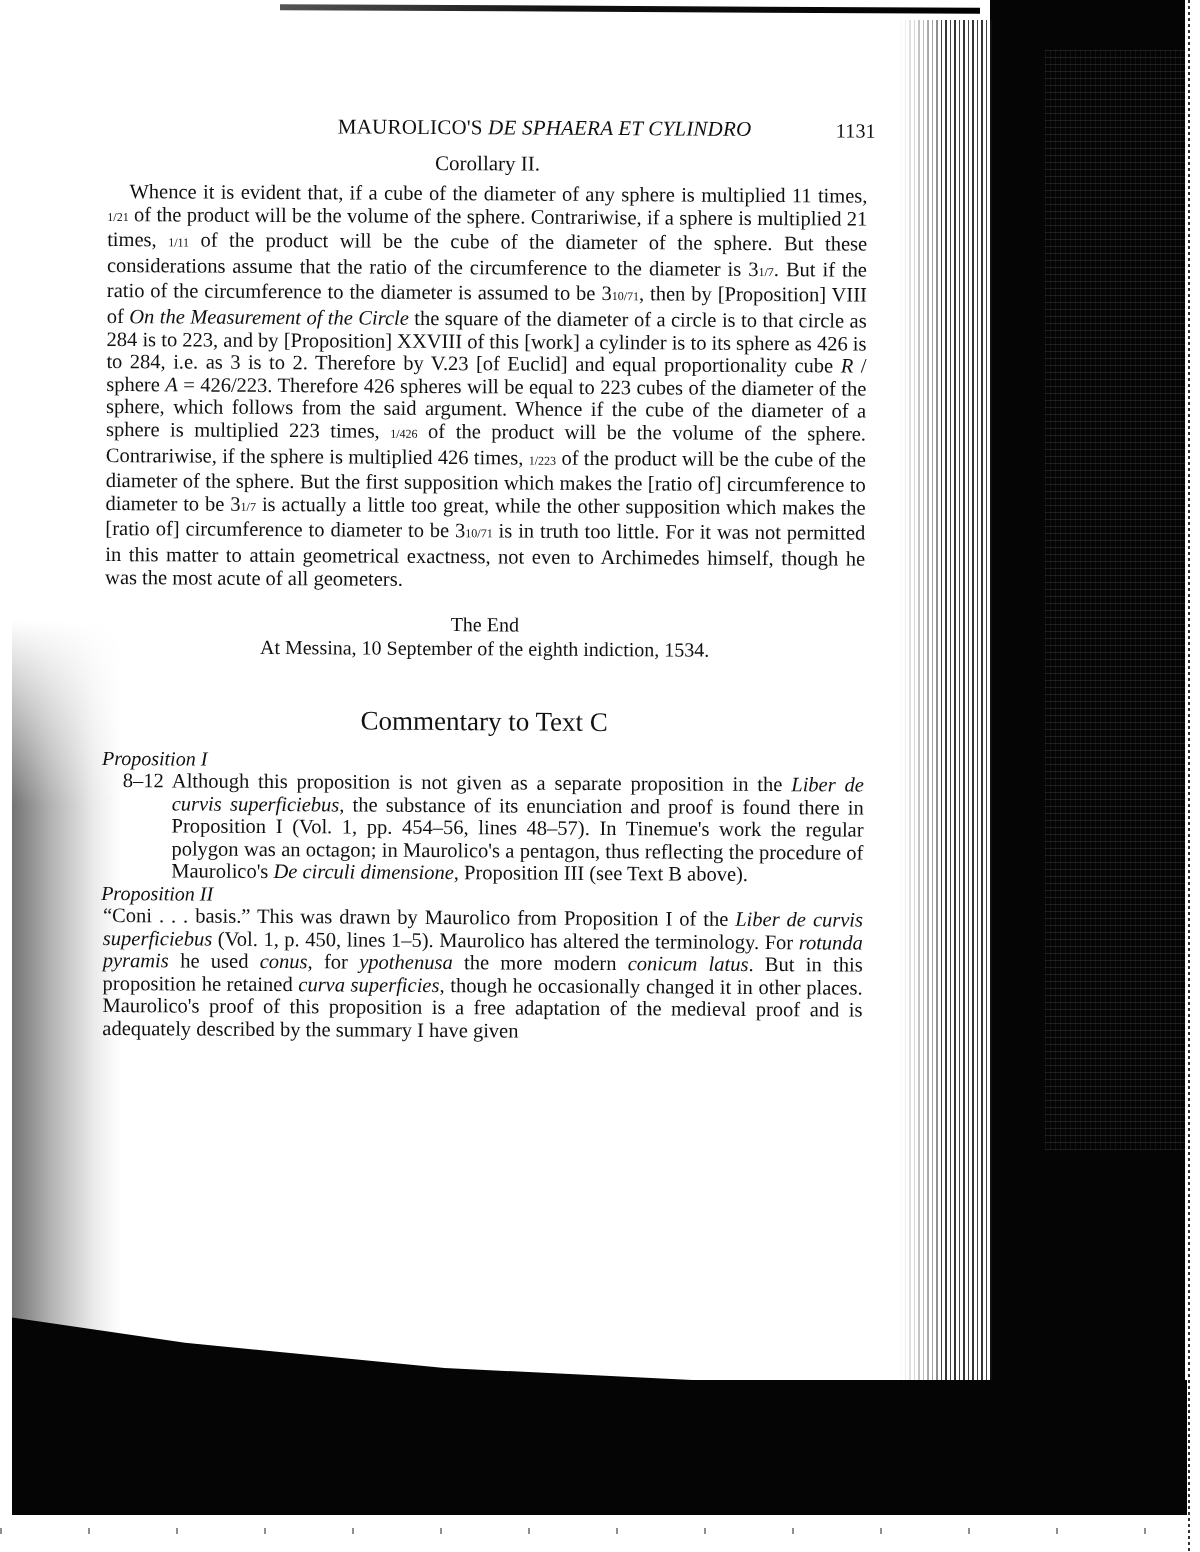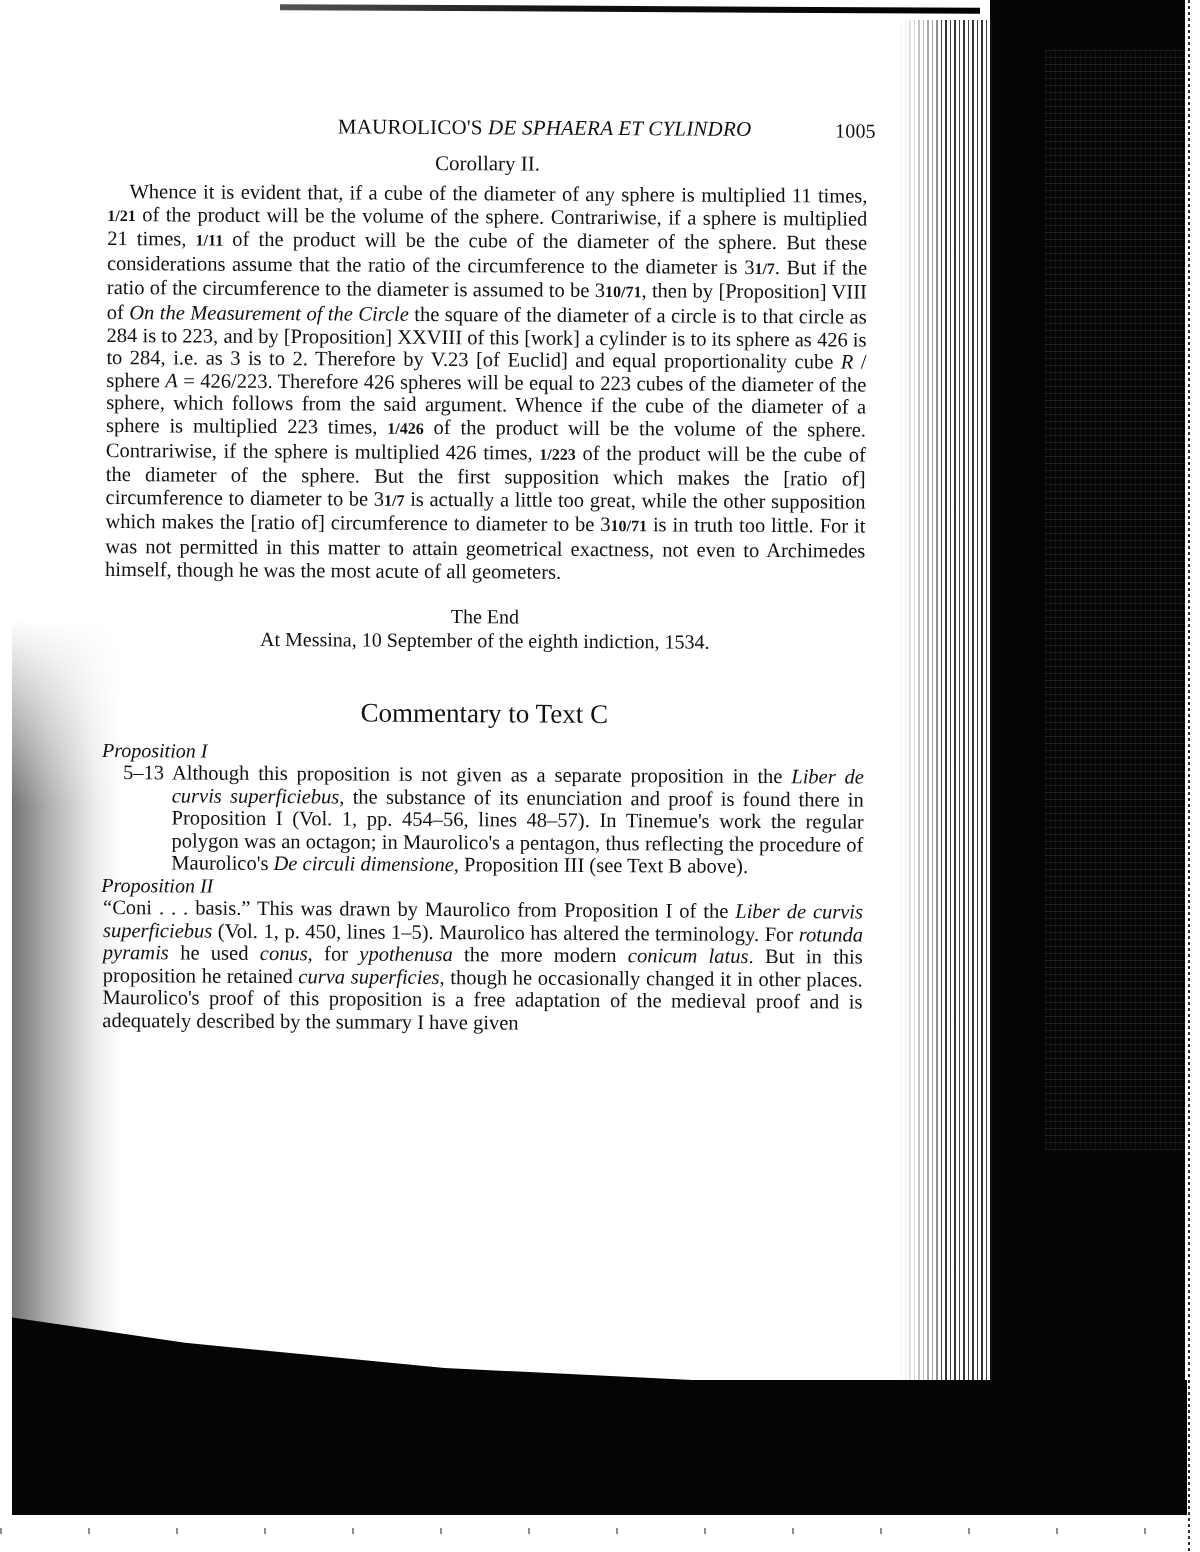--- a/index.html
+++ b/index.html
@@ -153,21 +153,21 @@
       text-align: right;
       padding-right: 8px;
       flex: none;
       box-sizing: border-box;
     }
     .note .body {
       flex: 1;
       text-align: justify;
     }
     i { font-style: italic; }
-    .frac { font-size: 16px; font-weight: bold; }
+    .frac { font-size: 12px; }
 
     .dots {
       position: absolute;
       left: 0; top: 1528px;
       width: 1200px; height: 6px;
       background: repeating-linear-gradient(90deg, #444 0px, #444 2px, transparent 2px, transparent 88px);
       opacity: 0.6;
     }
   </style>
 </head>
@@ -181,38 +181,38 @@
 <div class="page-edges-fade"></div>
 <div class="gutter-left"></div>
 <div class="page-curve"></div>
 <div class="dark-bottom"></div>
 <div class="right-line"></div>
 <div class="dots"></div>
 
 <div class="page">
   <div class="running-head">
     <span class="title"><span>MAUROLICO'S </span><i>DE SPHAERA ET CYLINDRO</i></span>
-    <span class="folio">1005</span>
+    <span class="folio">1131</span>
   </div>
 
   <div class="heading-center">Corollary II.</div>
 
   <p class="para"><span class="indent"></span><span id="corollary-text"><span>Whence it is evident that, if a cube of the diameter of any sphere is multiplied 11 times, </span><span class="frac">1/21</span><span> of the product will be the volume of the sphere. Contrariwise, if a sphere is multiplied 21 times, </span><span class="frac">1/11</span><span> of the product will be the cube of the diameter of the sphere. But these considerations assume that the ratio of the circumference to the diameter is 3</span><span class="frac">1/7</span><span>. But if the ratio of the circumference to the diameter is assumed to be 3</span><span class="frac">10/71</span><span>, then by [Proposition] VIII of </span><i>On the Measurement of the Circle</i><span> the square of the diameter of a circle is to that circle as 284 is to 223, and by [Proposition] XXVIII of this [work] a cylinder is to its sphere as 426 is to 284, i.e. as 3 is to 2. Therefore by V.23 [of Euclid] and equal proportionality cube </span><i>R</i><span> / sphere </span><i>A</i><span> = 426/223. Therefore 426 spheres will be equal to 223 cubes of the diameter of the sphere, which follows from the said argument. Whence if the cube of the diameter of a sphere is multiplied 223 times, </span><span class="frac">1/426</span><span> of the product will be the volume of the sphere. Contrariwise, if the sphere is multiplied 426 times, </span><span class="frac">1/223</span><span> of the product will be the cube of the diameter of the sphere. But the first supposition which makes the [ratio of] circumference to diameter to be 3</span><span class="frac">1/7</span><span> is actually a little too great, while the other supposition which makes the [ratio of] circumference to diameter to be 3</span><span class="frac">10/71</span><span> is in truth too little. For it was not permitted in this matter to attain geometrical exactness, not even to Archimedes himself, though he was the most acute of all geometers.</span></span></p>
 
   <div class="end-block">
     <div>The End</div>
     <div>At Messina, 10 September of the eighth indiction, 1534.</div>
   </div>
 
   <div class="commentary-title">Commentary to Text C</div>
 
   <div>
     <div class="prop-label">Proposition I</div>
     <div class="note">
-      <div class="lines">5–13</div>
+      <div class="lines">8–12</div>
       <div class="body" id="note-0"><span>Although this proposition is not given as a separate proposition in the </span><i>Liber de curvis superficiebus</i><span>, the substance of its enunciation and proof is found there in Proposition I (Vol. 1, pp. 454–56, lines 48–57). In Tinemue's work the regular polygon was an octagon; in Maurolico's a pentagon, thus reflecting the procedure of Maurolico's </span><i>De circuli dimensione</i><span>, Proposition III (see Text B above).</span></div>
     </div>
   </div>
 
   <div>
     <div class="prop-label">Proposition II</div>
     <div class="note">
       <div class="body" id="note-1"><span>“Coni . . . basis.” This was drawn by Maurolico from Proposition I of the </span><i>Liber de curvis superficiebus</i><span> (Vol. 1, p. 450, lines 1–5). Maurolico has altered the terminology. For </span><i>rotunda pyramis</i><span> he used </span><i>conus</i><span>, for </span><i>ypothenusa</i><span> the more modern </span><i>conicum latus</i><span>. But in this proposition he retained </span><i>curva superficies</i><span>, though he occasionally changed it in other places. Maurolico's proof of this proposition is a free adaptation of the medieval proof and is adequately described by the summary I have given</span></div>
     </div>
   </div>

